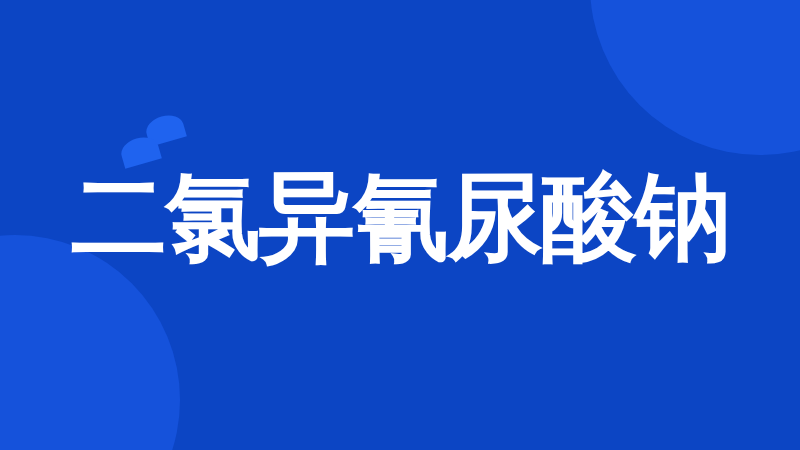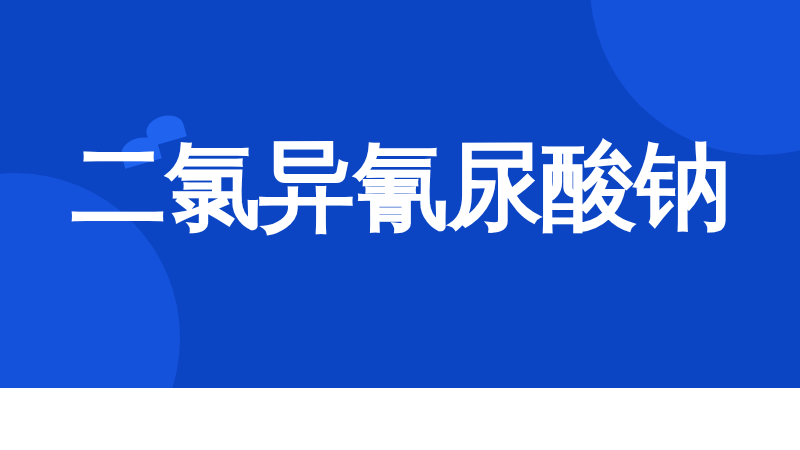--- a/index.html
+++ b/index.html
@@ -9,21 +9,21 @@
   body {
     width: 800px;
     height: 450px;
     overflow: hidden;
     font-family: "Liberation Sans", "DejaVu Sans", sans-serif;
   }
 
   #banner {
     position: relative;
     width: 800px;
-    height: 388px;
+    height: 450px;
     background: #0c45c4;
     overflow: hidden;
   }
 
   
   .blob {
     position: absolute;
     border-radius: 50%;
     background: #1552db;
     pointer-events: none;

